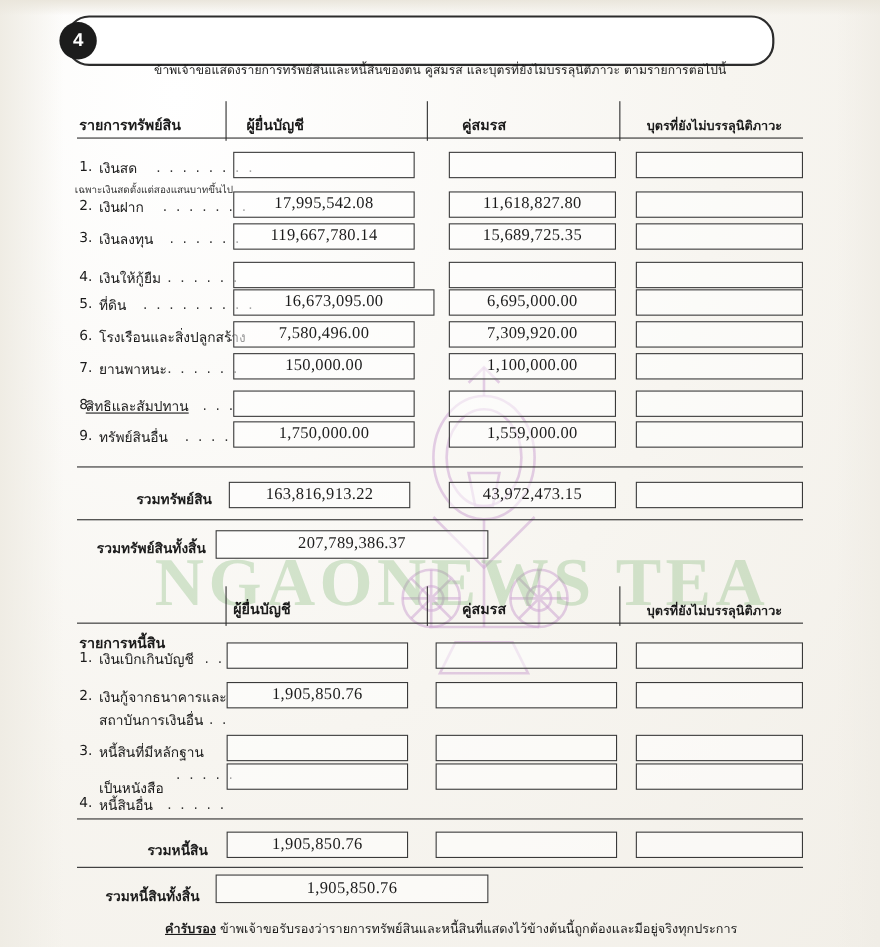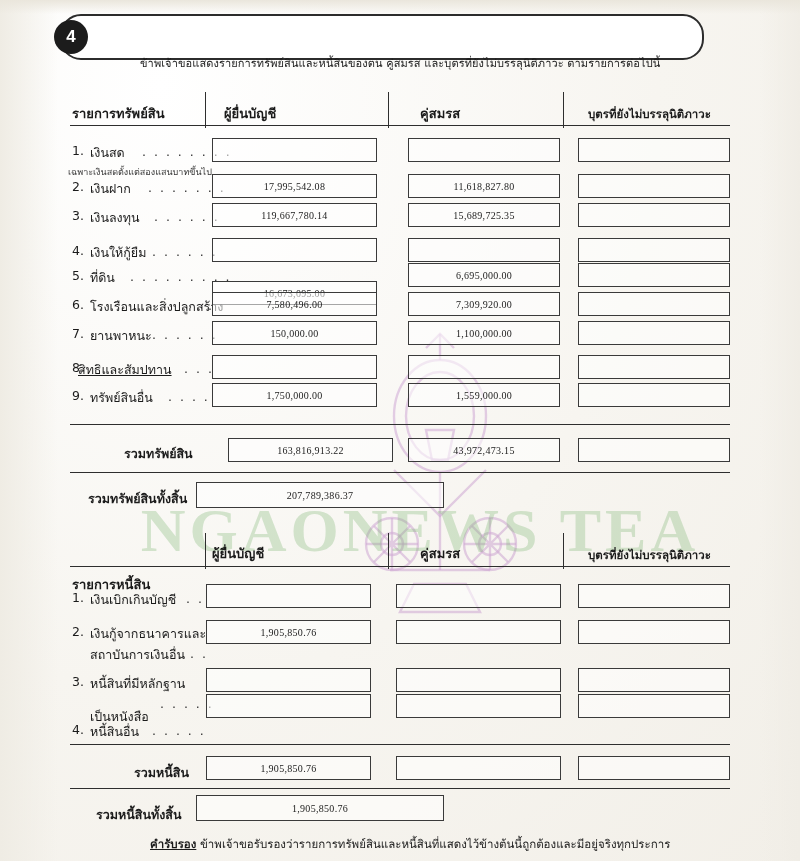--- a/index.html
+++ b/index.html
@@ -161,21 +161,21 @@
     border: 1px solid #3a3a3a;
     background: rgba(255,255,255,0.55);
     z-index: 3;
     box-sizing: border-box;
   }
   .box .val {
     position: absolute;
     right: 10px;
     top: 50%;
     transform: translateY(-50%);
-    font-size: 10px;
+    font-size: 15px;
     font-family: "Liberation Serif", serif;
     color: #1b1b1b;
     letter-spacing: .3px;
   }
   .box.center .val {
     left: 0; right: 0;
     text-align: center;
   }
 
   .sep-line {
@@ -293,21 +293,21 @@
 <div class="box center" style="left:408px; top:238px; width:152px; height:24px;">
     <span class="val"></span>
   </div>
 <div class="box center" style="left:578px; top:238px; width:152px; height:24px;">
     <span class="val"></span>
   </div>
 
 <div class="row-label" style="left:72px; top:268px;">5.</div>
 <div class="row-label" style="left:90px; top:268px;">ที่ดิน</div>
 <div class="dots" style="left:130px; top:269px;">. . . . . . . . .</div>
-<div class="box center" style="left:212px; top:263px; width:165px; height:24px;margin-top:18px;">
+<div class="box center" style="left:212px; top:263px; width:183px; height:24px;">
     <span class="val">16,673,095.00</span>
   </div>
 <div class="box center" style="left:408px; top:263px; width:152px; height:24px;">
     <span class="val">6,695,000.00</span>
   </div>
 <div class="box center" style="left:578px; top:263px; width:152px; height:24px;">
     <span class="val"></span>
   </div>
 
 <div class="row-label" style="left:72px; top:297px;">6.</div>
@@ -357,21 +357,21 @@
   </div>
 <div class="box center" style="left:408px; top:383px; width:152px; height:24px;">
     <span class="val">1,559,000.00</span>
   </div>
 <div class="box center" style="left:578px; top:383px; width:152px; height:24px;">
     <span class="val"></span>
   </div>
 
 <div class="sep-line" style="left:70px; top:424px; width:660px;"></div>
 <div class="row-label" style="left:124px; top:444px; font-weight:bold;">รวมทรัพย์สิน</div>
-<div class="box center" style="left:228px; top:438px; width:165px; height:24px;padding-left:19px;">
+<div class="box center" style="left:208px; top:438px; width:165px; height:24px;padding-left:19px;">
     <span class="val">163,816,913.22</span>
   </div>
 <div class="box center" style="left:408px; top:438px; width:152px; height:24px;">
     <span class="val">43,972,473.15</span>
   </div>
 <div class="box center" style="left:578px; top:438px; width:152px; height:24px;">
     <span class="val"></span>
   </div>
 
 <div class="sep-line" style="left:70px; top:472px; width:660px;"></div>

